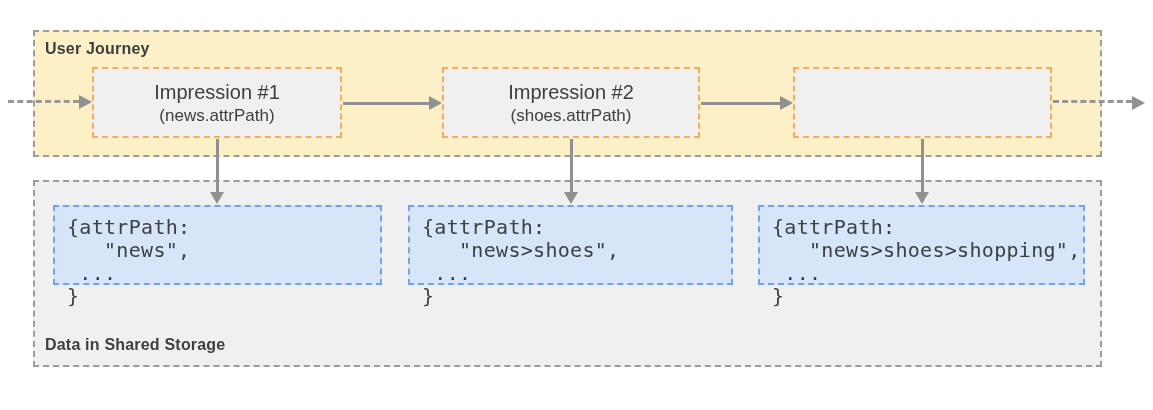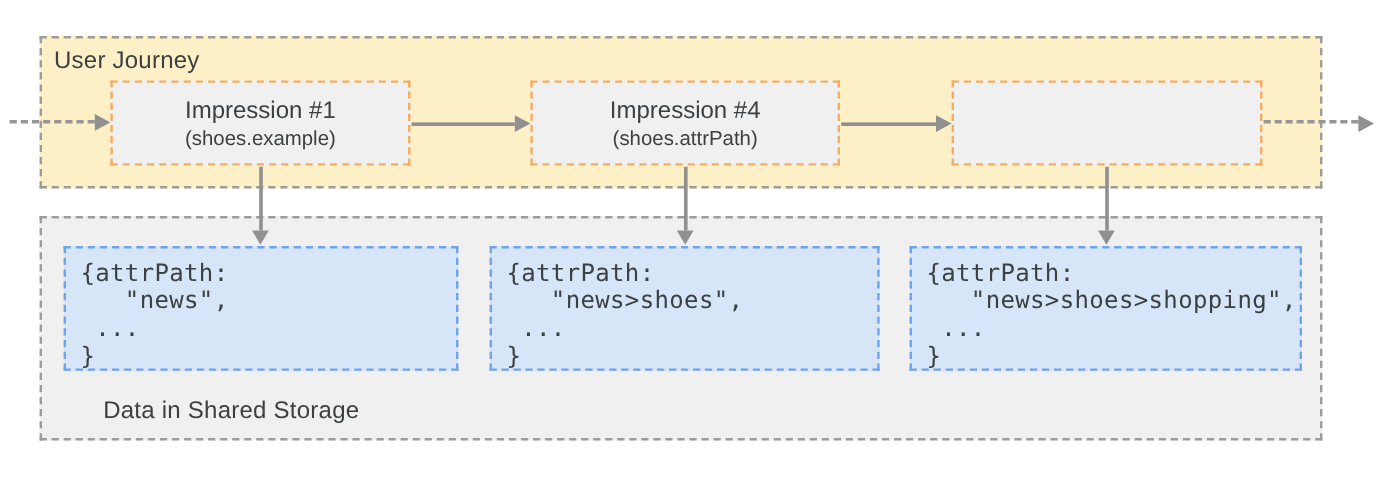--- a/index.html
+++ b/index.html
@@ -20,41 +20,41 @@
     background:#FDEFC6;
     border:2px dashed #9C9C9C;
   }
   .storage{
     left:33px;top:180px;width:1069px;height:187px;
     background:#F0F0F0;
     border:2px dashed #9C9C9C;
   }
   .section-label{
     position:absolute;
-    font-size:20px;font-weight:normal;color:#3C4043;
+    font-size:16px;font-weight:bold;color:#3C4043;
     letter-spacing:0.2px;
   }
   .journey-label{left:10px;top:8px;}
-  .storage-label{left:10px;bottom:11px;margin-left:41px;}
+  .storage-label{left:10px;bottom:11px;}
   .impression{
     position:absolute;
     box-sizing:border-box;
     height:71px;top:67px;
     background:#F0F0F0;
     border:2px dashed #F6AD60;
     display:flex;flex-direction:column;
     align-items:center;justify-content:center;
     text-align:center;
   }
   .imp-title{font-size:20px;line-height:25px;color:#3C4043;}
   .imp-sub{font-size:17px;line-height:21px;color:#3C4043;}
   .entry{
     position:absolute;
     box-sizing:border-box;
-    top:205px;height:104px;
+    top:205px;height:80px;
     background:#D7E5F8;
     border:2px dashed #6FA3EC;
   }
   .code{
     margin:0;padding:9px 0 0 12px;
     font-family:"DejaVu Sans Mono", monospace;
     font-size:20px;line-height:23px;letter-spacing:0.3px;
     color:#3C4043;
     white-space:pre;
   }
@@ -82,24 +82,24 @@
   <div class="section journey">
     <div class="section-label journey-label">User Journey</div>
   </div>
 
   <div class="section storage">
     <div class="section-label storage-label">Data in Shared Storage</div>
   </div>
 
   <div class="impression" style="left:92px;width:250px">
     <div class="imp-title">Impression #1</div>
-    <div class="imp-sub">(shoes.example)</div>
+    <div class="imp-sub">(news.attrPath)</div>
   </div>
   <div class="impression" style="left:442px;width:258px">
-    <div class="imp-title">Impression #4</div>
+    <div class="imp-title">Impression #2</div>
     <div class="imp-sub">(shoes.attrPath)</div>
   </div>
   <div class="impression" style="left:793px;width:259px">
   </div>
 
   <div class="entry" style="left:53px;width:329px">
     <pre class="code">{attrPath:
    "news",
  ...
 }</pre>

